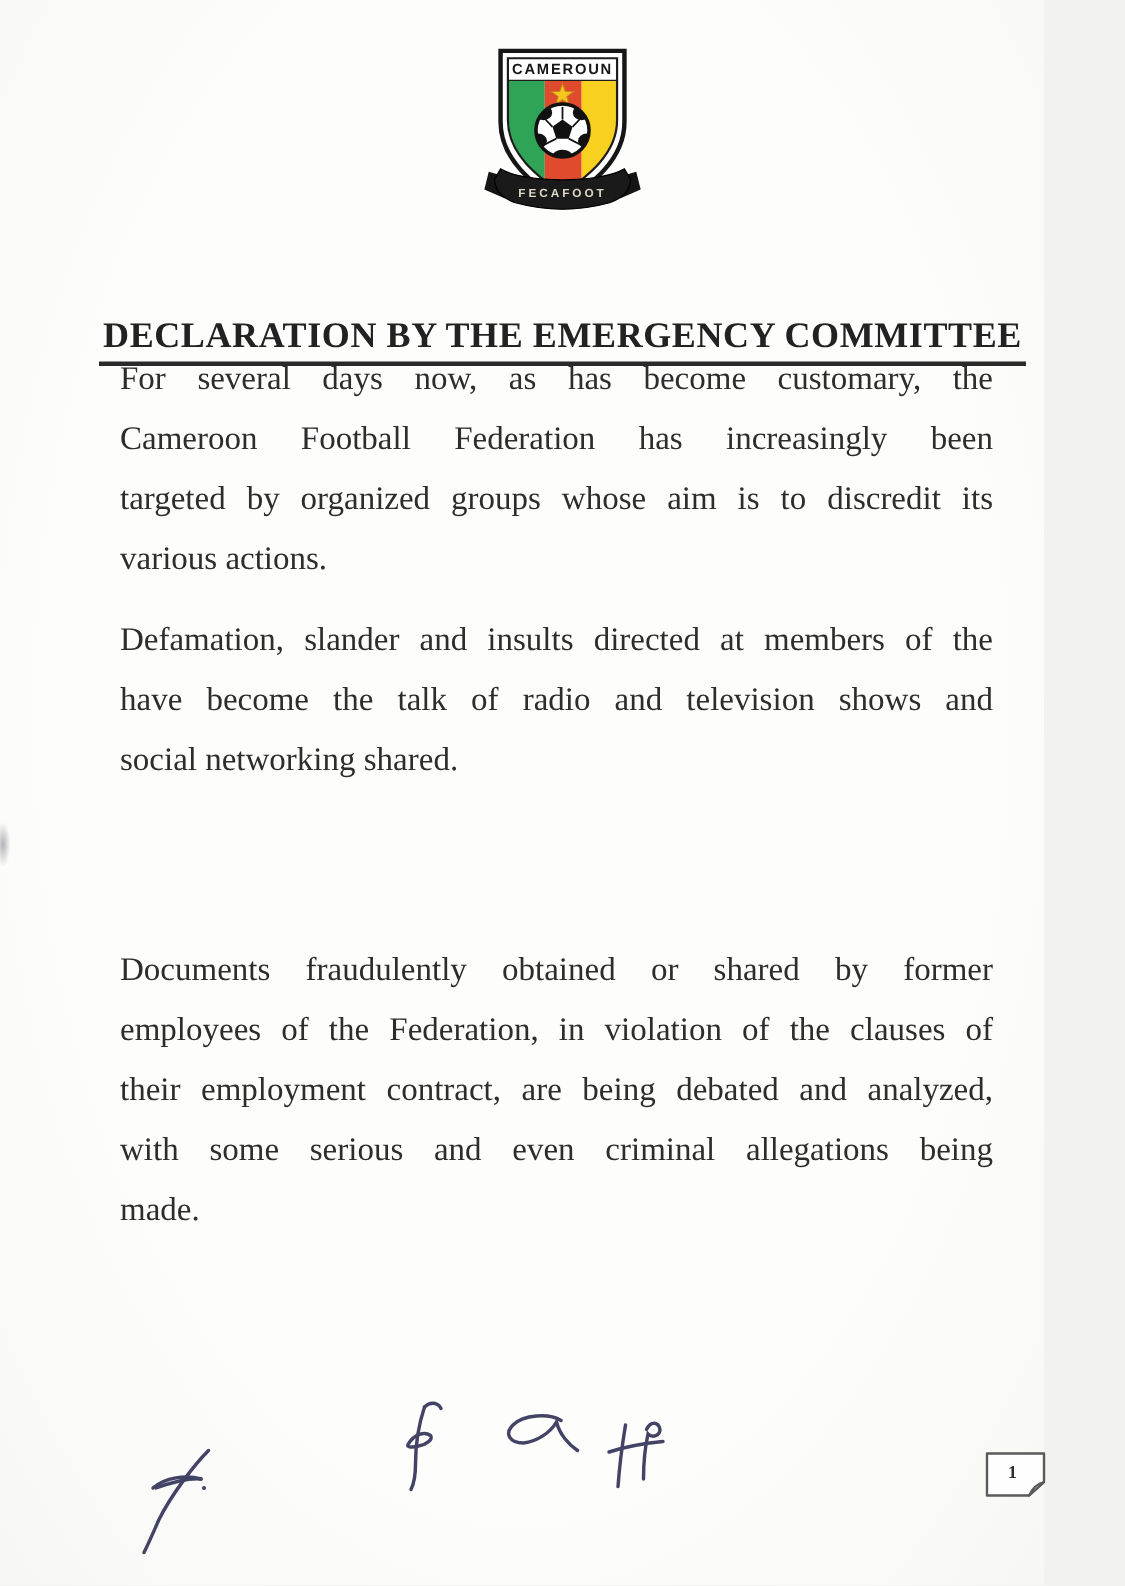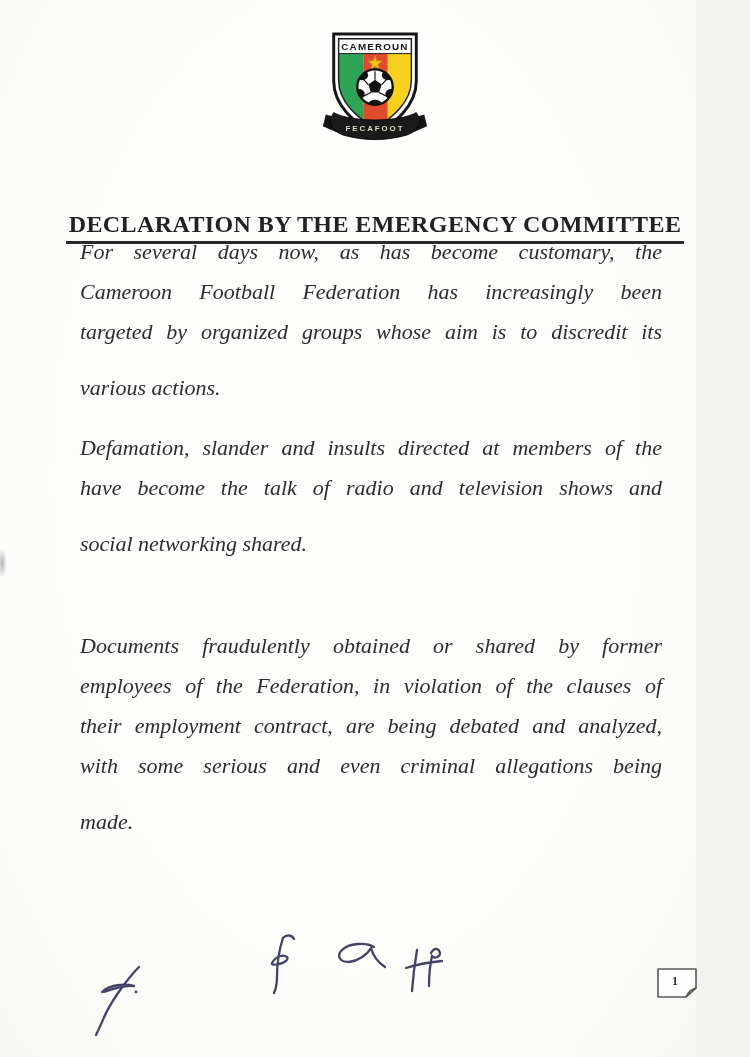--- a/index.html
+++ b/index.html
@@ -30,34 +30,32 @@
     font-size:24px;
     letter-spacing:0.4px;
     color:#222;
     border-bottom:3px solid #2a2a2a;
     padding:0 3px 3px 3px;
     white-space:nowrap;
   }
   
   .textblock{position:absolute;left:80px;width:582px;}
   .p1{top:232px;}
-  .p2{top:428px;}
+  .p2{top:406px;}
   .p3{top:626px;}
   .line{
     font-size:22px;
     line-height:40px;
     text-align:justify;
     text-align-last:justify;
     color:#2d2d2d;
     white-space:normal;
-    font-style:italic;
   }
   .line.last{
     text-align-last:left;
-    margin-top:16px;
   }
   
   .ink-overlay{
     position:absolute;left:0;top:0;width:750px;height:1057px;
     pointer-events:none;
   }
   
   .page-badge{
     position:absolute;left:655px;top:966px;width:46px;height:36px;
   }

